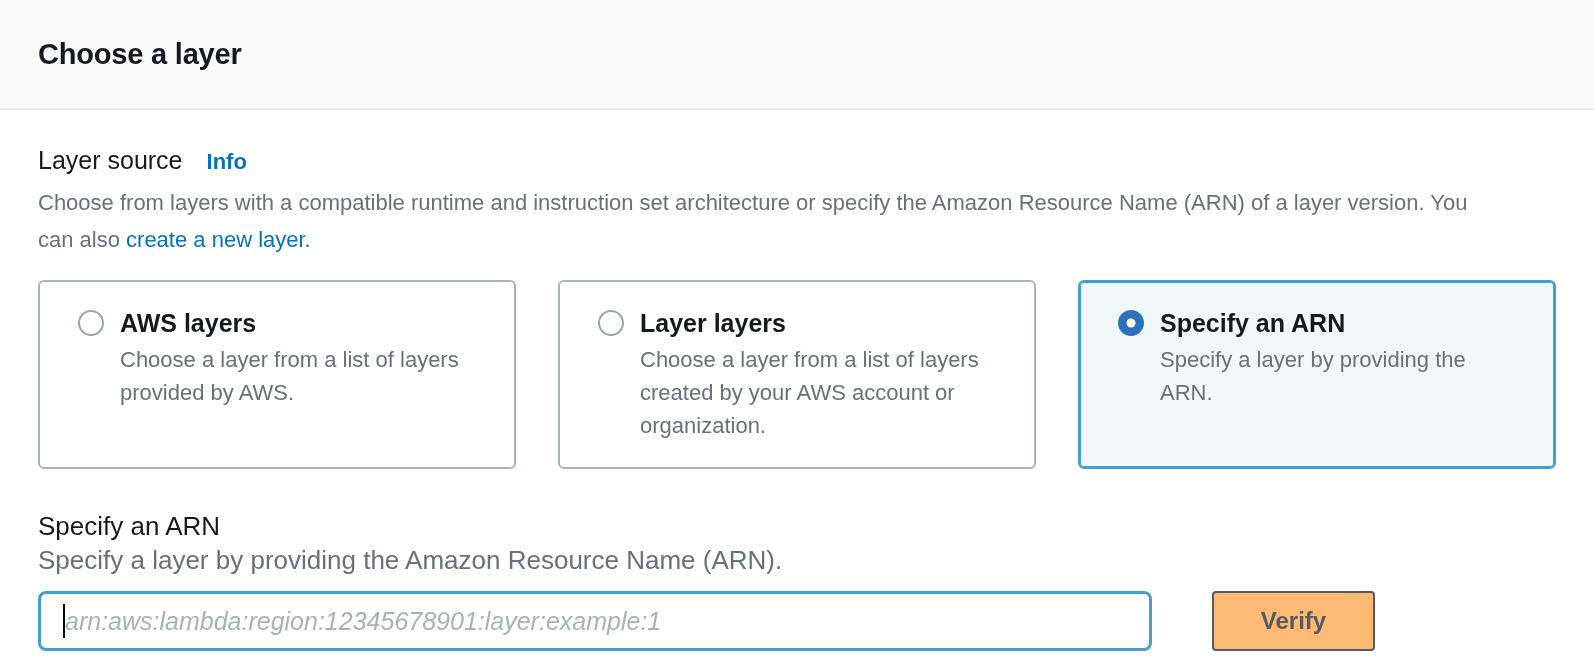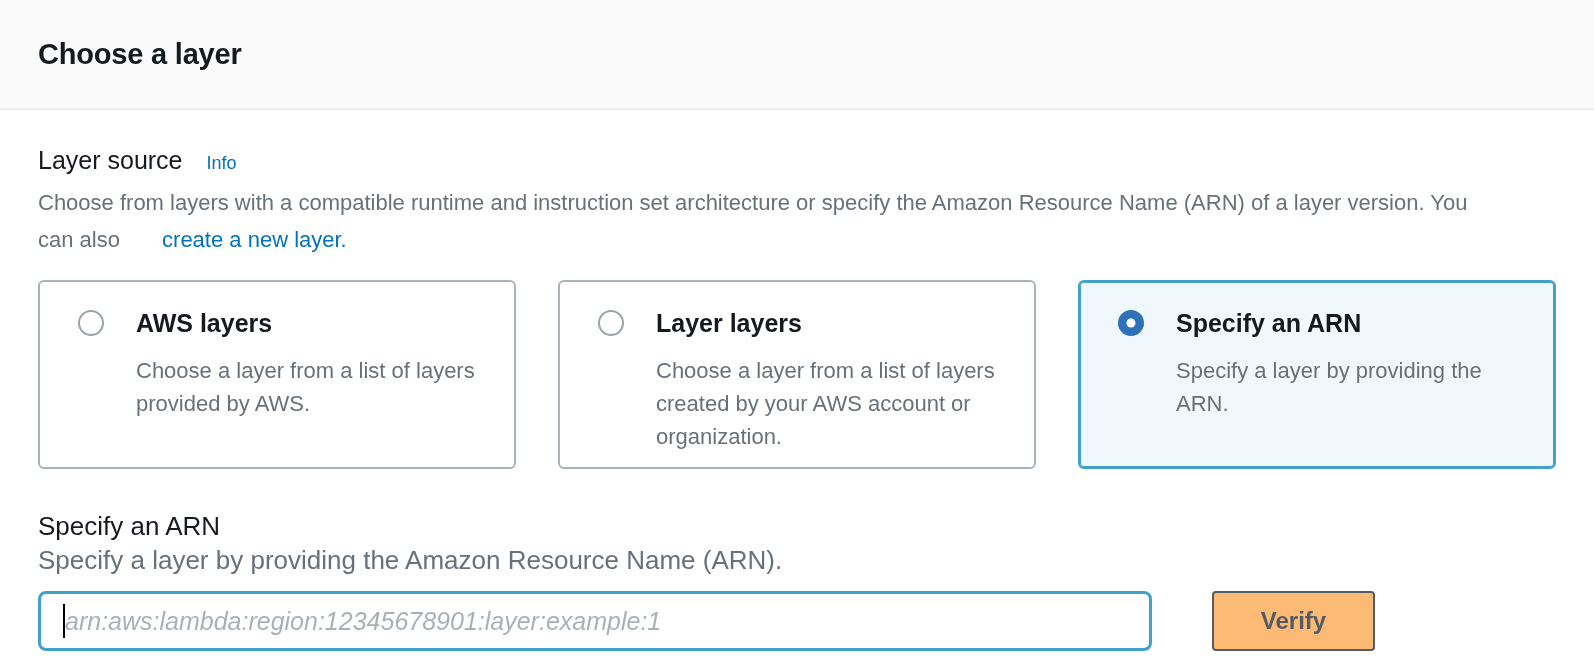--- a/index.html
+++ b/index.html
@@ -46,56 +46,55 @@
     align-items: baseline;
     gap: 24px;
     text-align: center;
   }
   .field-label {
     font-size: 25px;
     font-weight: 400;
     color: var(--heading-text);
   }
   .info-link {
-    font-size: 18px;
-    font-weight: 400;
+    font-size: 22px;
+    font-weight: 700;
     color: var(--link-blue);
     text-decoration: none;
     cursor: pointer;
   }
   .field-description {
     margin-top: 9px;
     font-size: 22px;
     line-height: 37px;
     color: var(--secondary-text);
     max-width: 1470px;
   }
   .inline-link {
     color: var(--link-blue);
     text-decoration: none;
     cursor: pointer;
-    margin-left: 36px;
   }
 
   
   .cards {
     margin-top: 14px;
     display: grid;
     grid-template-columns: repeat(3, 1fr);
     gap: 42px;
   }
   .option-card {
     height: 189px;
     background: #ffffff;
     border: 2px solid var(--card-border);
     border-radius: 6px;
     padding: 25px 24px 24px 38px;
     display: grid;
     grid-template-columns: 26px 1fr;
-    column-gap: 32px;
+    column-gap: 16px;
     align-content: start;
     cursor: pointer;
   }
   .option-card.selected {
     border-color: var(--selected-card-border);
     background: var(--selected-card-bg);
     box-shadow: inset 0 0 0 1px var(--selected-card-border);
   }
   .radio {
     width: 26px; height: 26px;
@@ -119,21 +118,21 @@
     background: #fff;
   }
   .card-title {
     font-size: 25px;
     font-weight: 700;
     color: var(--heading-text);
     line-height: 32px;
   }
   .card-desc {
     grid-column: 2;
-    margin-top: 15px;
+    margin-top: 4px;
     font-size: 22px;
     line-height: 33px;
     color: var(--secondary-text);
     max-width: 345px;
   }
 
   
   .arn-section { margin-top: 42px; }
   .arn-heading {
     font-size: 26px;

